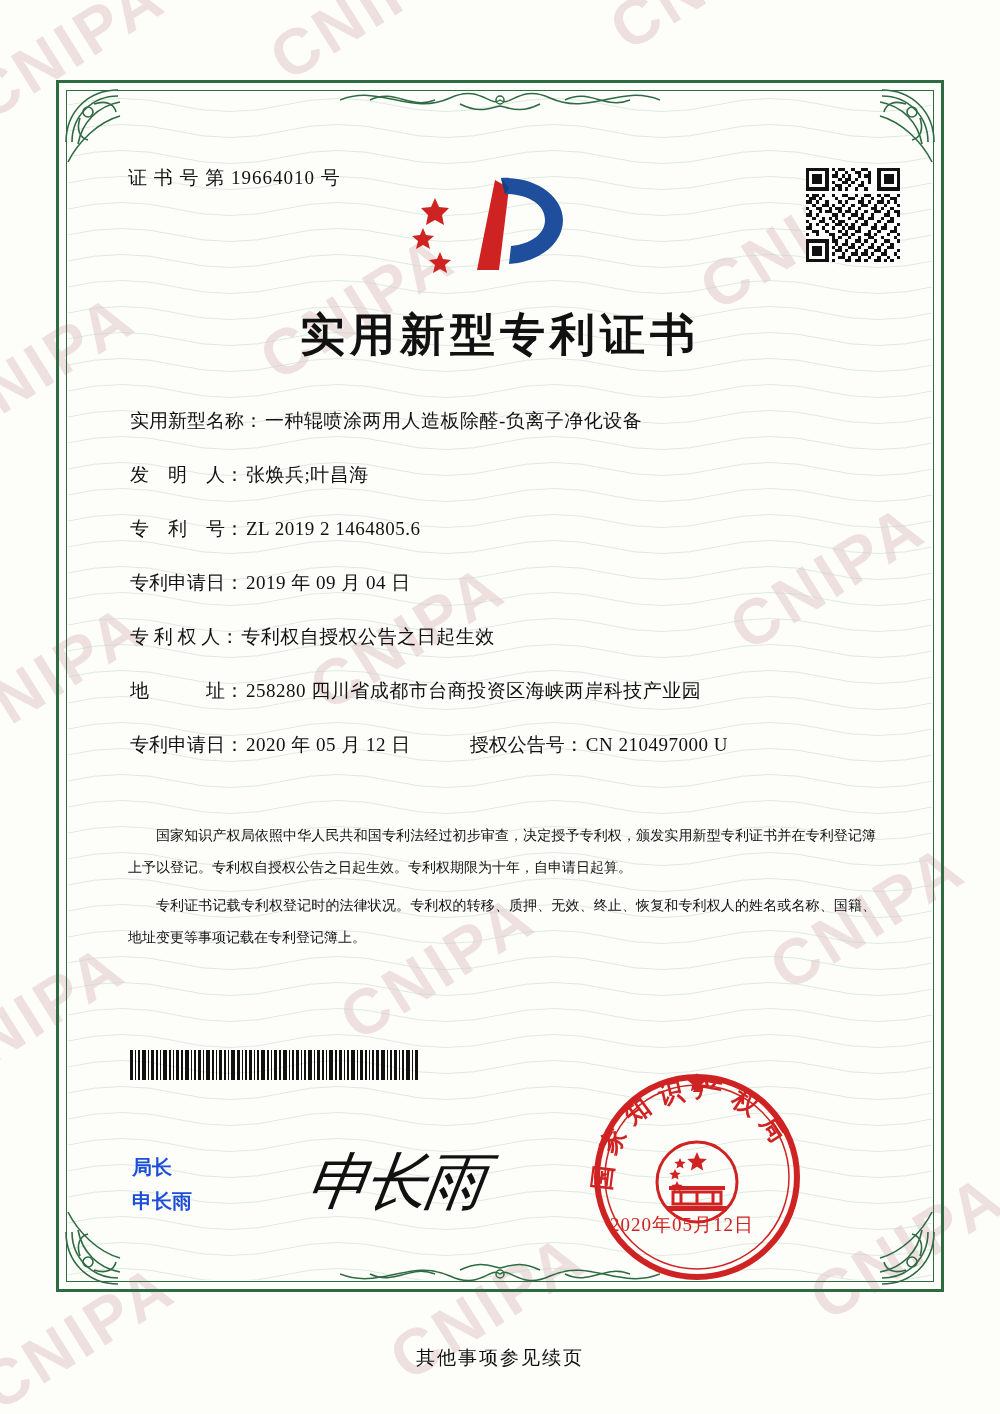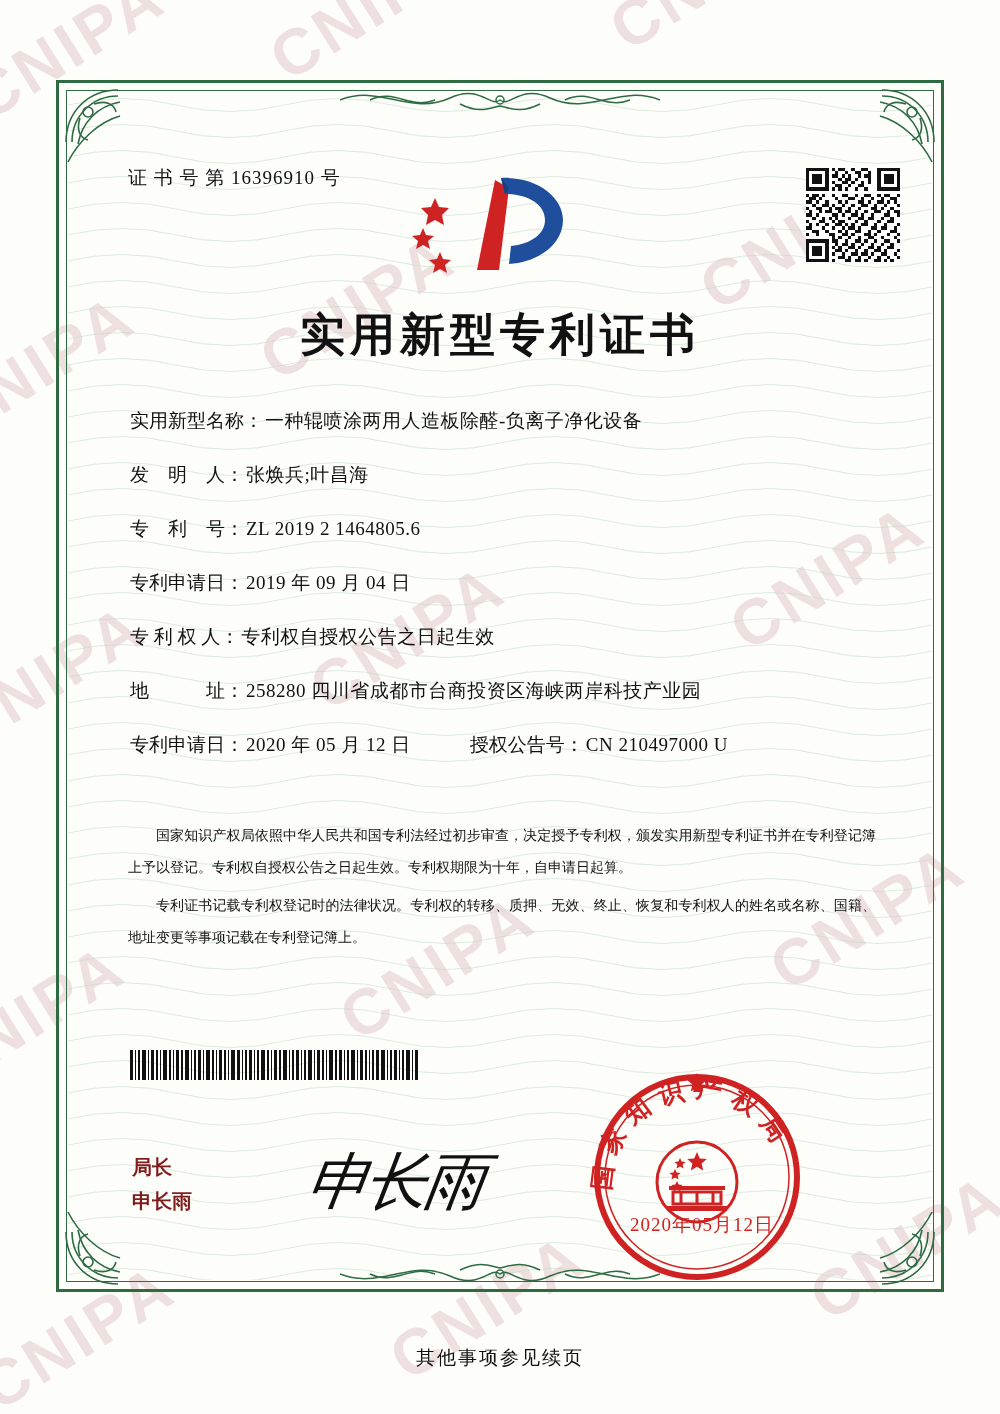--- a/index.html
+++ b/index.html
@@ -195,21 +195,21 @@
     height: 30px;
     margin-right: 2px;
   }
 
   .signature-block {
     position: absolute;
     left: 42px;
     top: 1030px;
     font-size: 20px;
     line-height: 34px;
-    color: #7f1d1d;
+    color: #1d4ed8;
     font-weight: bold;
   }
   .signature-script {
     position: absolute;
     left: 218px;
     top: 1020px;
     font-size: 62px;
     color: #111;
     font-family: "DejaVu Serif", serif;
     font-style: italic;
@@ -225,21 +225,20 @@
     height: 215px;
   }
   .seal-date {
     position: absolute;
     left: 520px;
     top: 1092px;
     font-size: 19px;
     color: #cf2222;
     letter-spacing: 1px;
     font-family: "Liberation Serif", serif;
-    margin-left: 20px;
   }
 
   .page-no {
     position: absolute;
     left: 0;
     right: 0;
     top: 1175px;
     text-align: center;
     font-size: 17px;
     color: #111;
@@ -351,21 +350,21 @@
       <path d="M0 22 C 40 38 70 6 110 24 C 140 38 150 14 160 22 C 170 14 180 38 210 24 C 250 6 280 38 320 22"></path>
       <path d="M30 22 C 55 34 70 12 95 22"></path>
       <path d="M225 22 C 250 34 265 12 290 22"></path>
       <circle cx="160" cy="22" r="4"></circle>
       <path d="M120 18 C 140 8 150 14 160 16 C 170 14 180 8 200 18"></path>
     </g>
   </svg>
 
   <div class="content">
 
-    <div class="cert-no">证 书 号 第 16396910 号</div>
+    <div class="cert-no">证 书 号 第 19664010 号</div>
 
     <svg class="qr" viewBox="0 0 29 29" shape-rendering="crispEdges">
       <rect width="29" height="29" fill="#fff"></rect>
       <g fill="#111">
         <rect x="0" y="0" width="7" height="1"></rect>
           <rect x="0" y="6" width="7" height="1"></rect>
         <rect x="0" y="0" width="1" height="7"></rect>
           <rect x="6" y="0" width="1" height="7"></rect>
         <rect x="2" y="2" width="3" height="3"></rect>
         <rect x="22" y="0" width="7" height="1"></rect>

